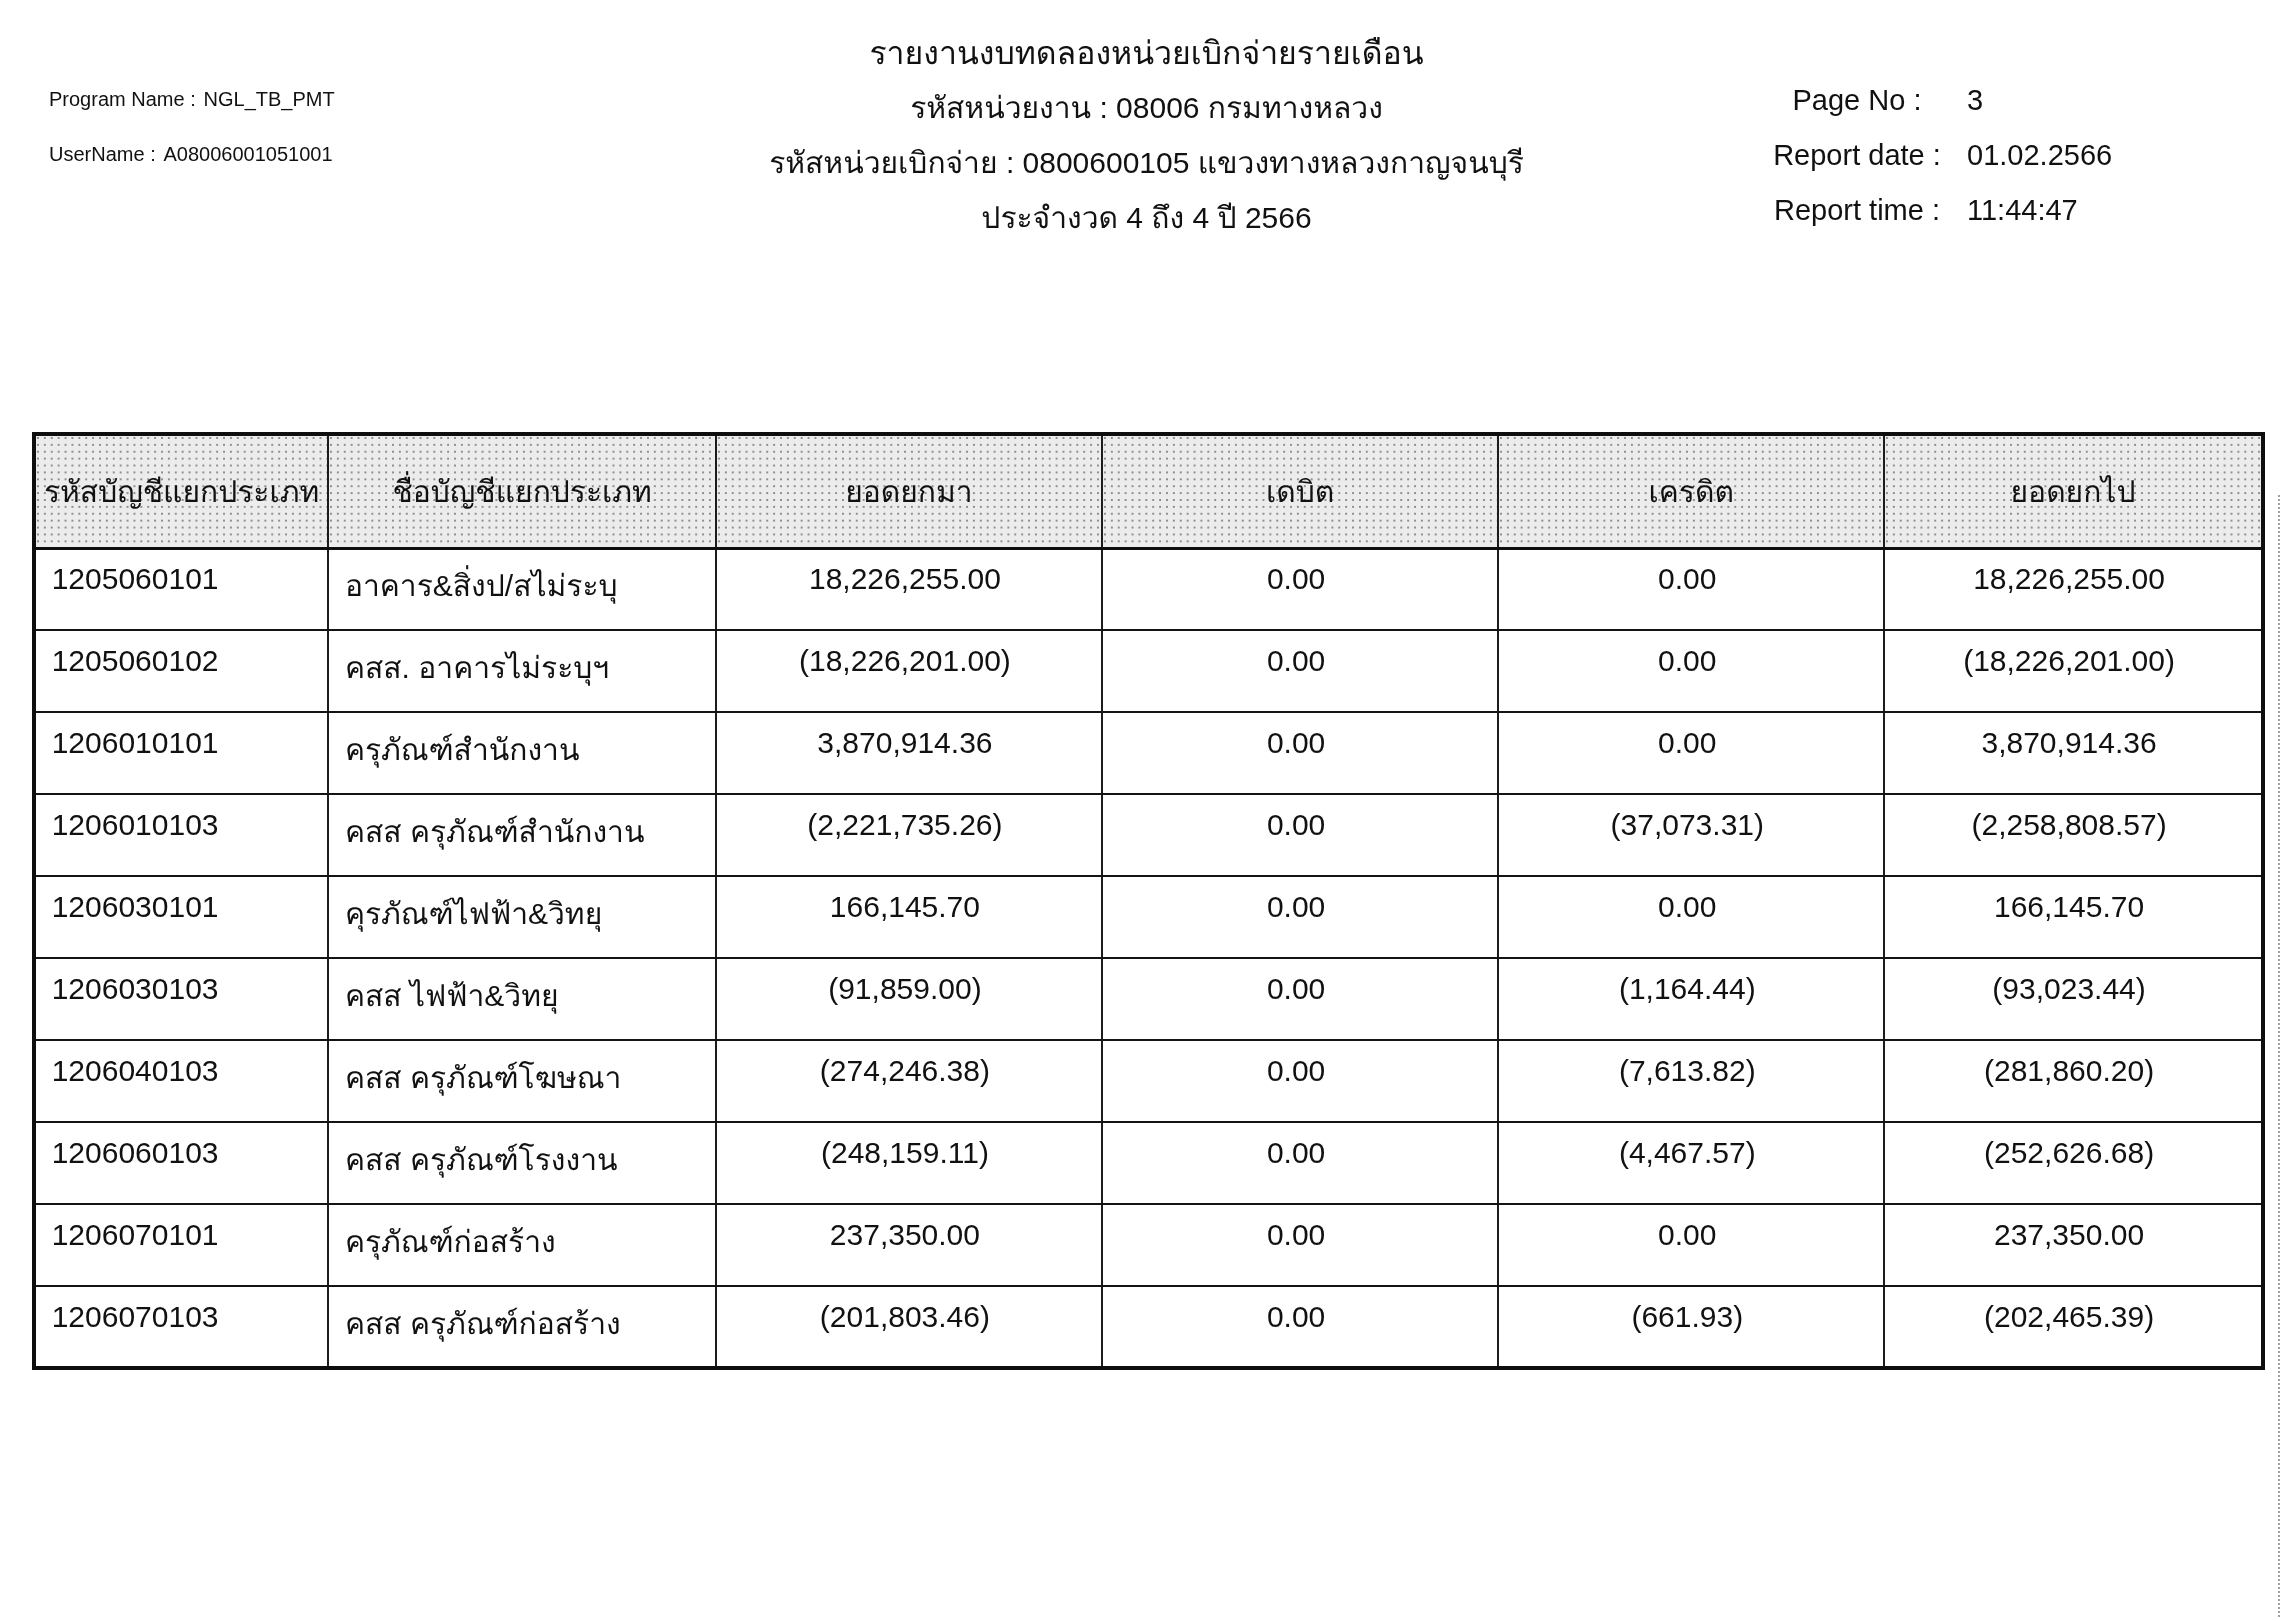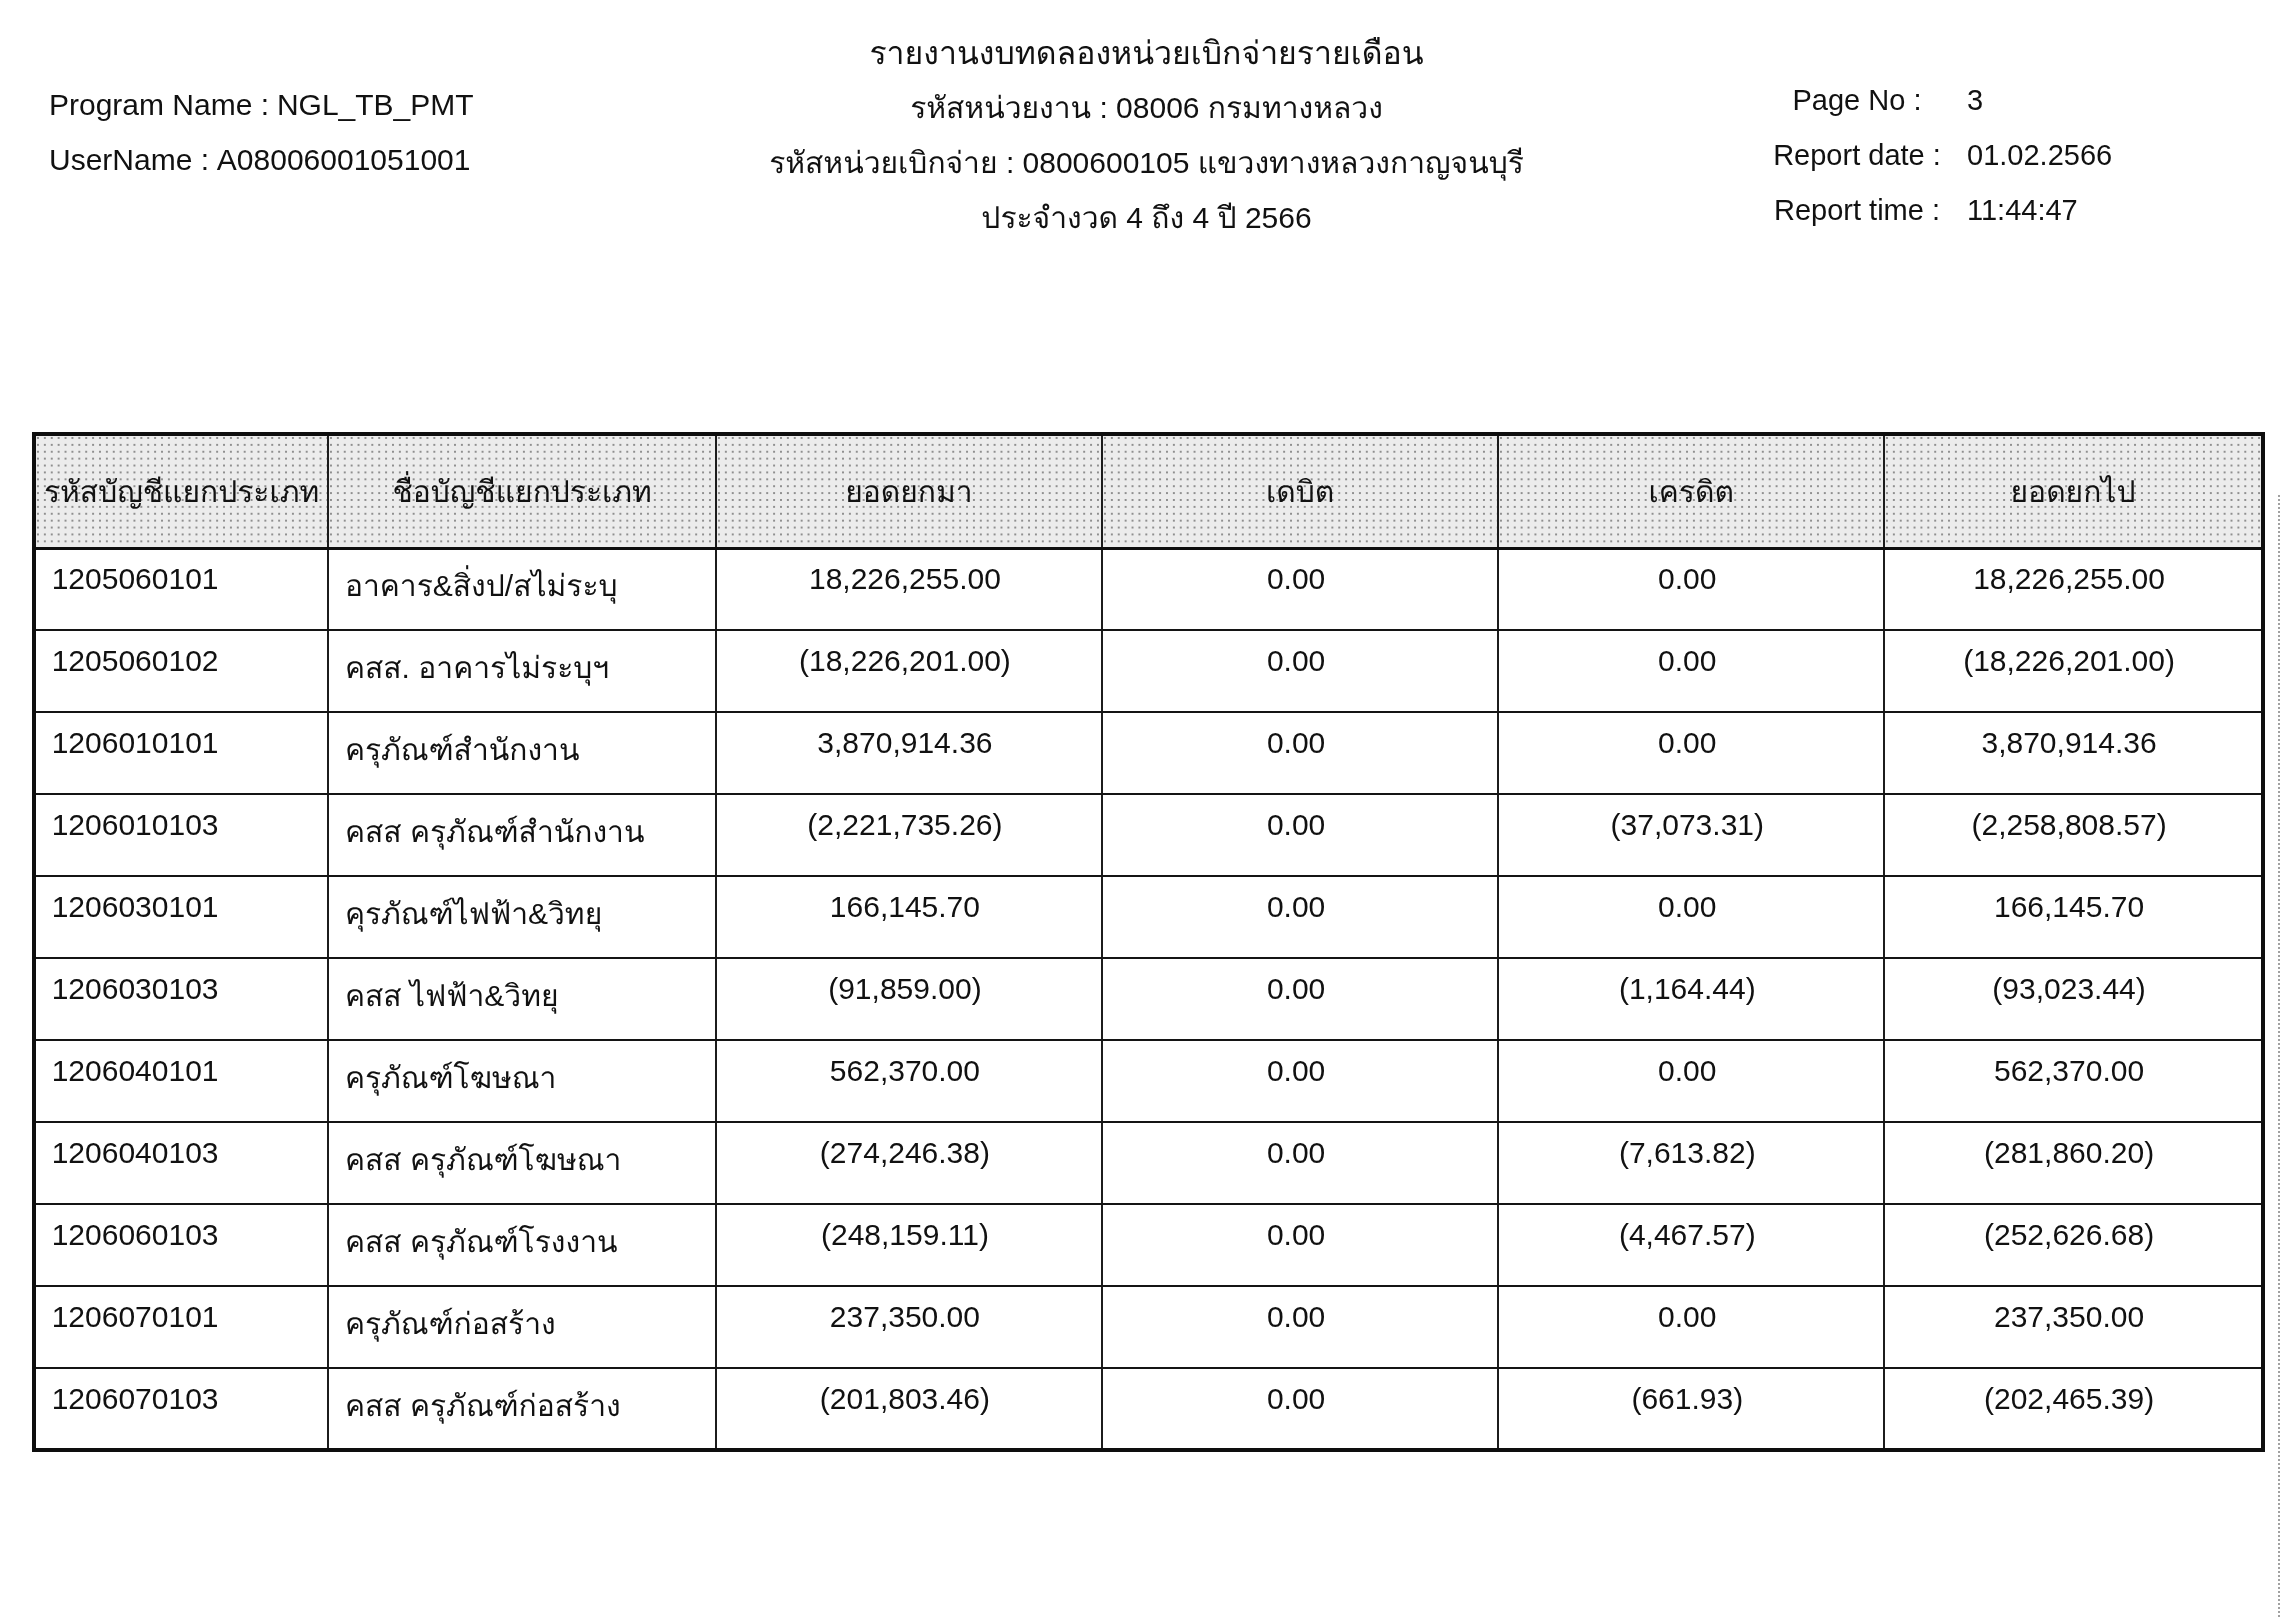--- a/index.html
+++ b/index.html
@@ -14,21 +14,21 @@
   }
   .page { position: absolute; inset: 0; }
 
   
   .report-title {
     position: absolute; top: 27.4px; left: 0; right: 0;
     text-align: center;
     font-size: 32px;
   }
   .hdr-left { position: absolute; left: 49px; top: 88px; }
-  .hdr-left .hline { height: 55px; font-size: 30px; white-space: nowrap; }
+  .hdr-left .hline { height: 55px; font-size: 20px; white-space: nowrap; }
   .hdr-left .hline .val { margin-left: 7.8px; }
 
   .hdr-center {
     position: absolute; left: 0; right: 0; top: 84px;
     text-align: center;
   }
   .hdr-center .cline { height: 55px; font-size: 30px; }
 
   .hdr-right { position: absolute; left: 1747px; top: 84px; }
   .hdr-right .rrow { display: flex; height: 55px; font-size: 29px; text-align: center; }
@@ -182,28 +182,20 @@
         </tr>
         <tr>
           <td class="cell-text col-code">1206030103</td>
           <td class="cell-text col-name">คสส ไฟฟ้า&amp;วิทยุ</td>
           <td class="cell-num col-begin">(91,859.00)</td>
           <td class="cell-num col-debit">0.00</td>
           <td class="cell-num col-credit">(1,164.44)</td>
           <td class="cell-num col-end">(93,023.44)</td>
         </tr>
         <tr>
-          <td class="cell-text col-code">1206040101</td>
-          <td class="cell-text col-name">ครุภัณฑ์โฆษณา</td>
-          <td class="cell-num col-begin">562,370.00</td>
-          <td class="cell-num col-debit">0.00</td>
-          <td class="cell-num col-credit">0.00</td>
-          <td class="cell-num col-end">562,370.00</td>
-        </tr>
-        <tr>
           <td class="cell-text col-code">1206040103</td>
           <td class="cell-text col-name">คสส ครุภัณฑ์โฆษณา</td>
           <td class="cell-num col-begin">(274,246.38)</td>
           <td class="cell-num col-debit">0.00</td>
           <td class="cell-num col-credit">(7,613.82)</td>
           <td class="cell-num col-end">(281,860.20)</td>
         </tr>
         <tr>
           <td class="cell-text col-code">1206060103</td>
           <td class="cell-text col-name">คสส ครุภัณฑ์โรงงาน</td>

